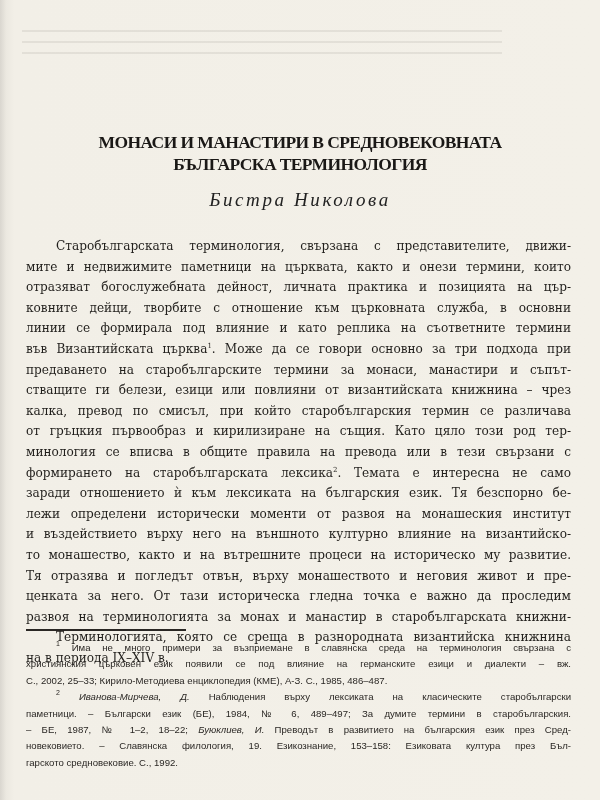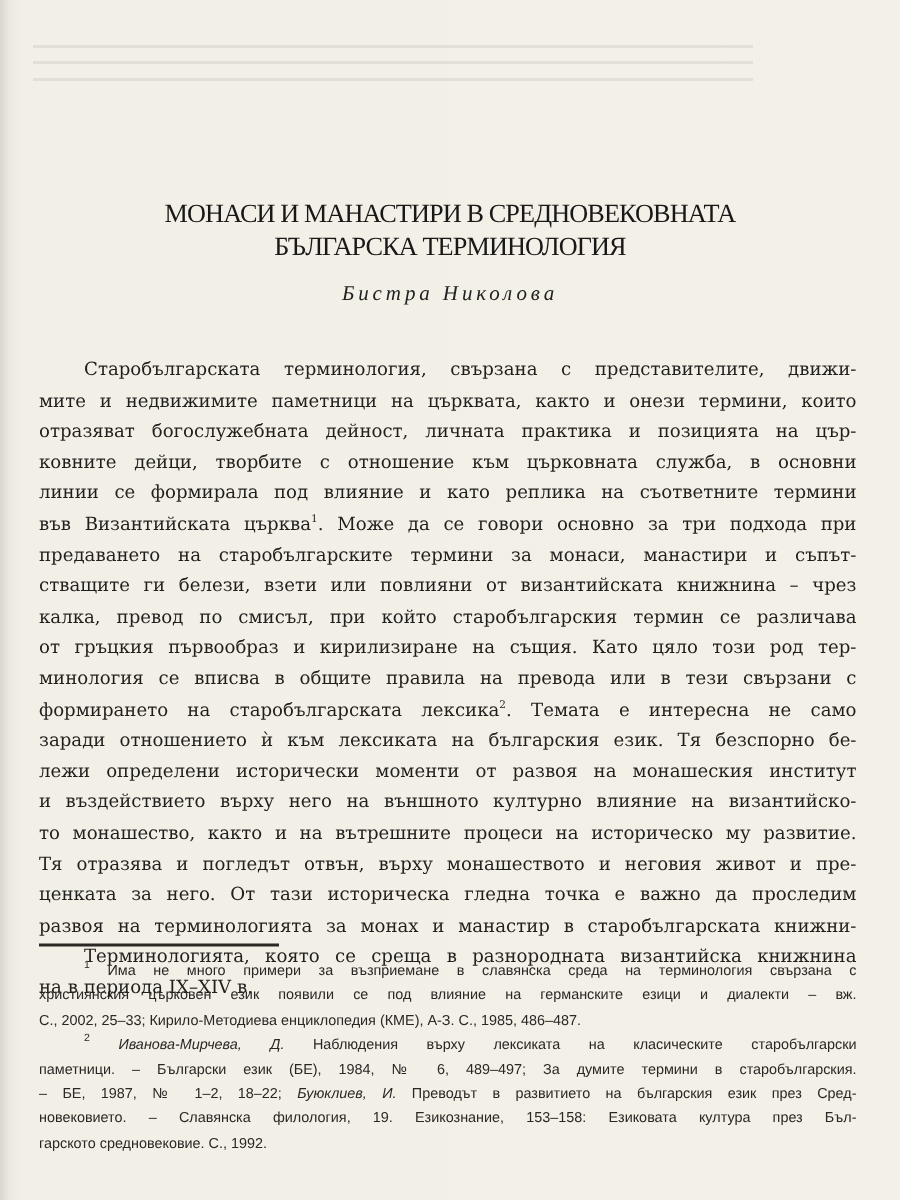--- a/index.html
+++ b/index.html
@@ -28,35 +28,35 @@
       background:
         repeating-linear-gradient(180deg, #6f6a62 0px, #6f6a62 2px, transparent 2px, transparent 11px);
     }
     .title {
       position: absolute;
       left: 60px;
       top: 131px;
       width: 480px;
       text-align: center;
       font-family: "Liberation Serif", serif;
-      font-weight: normal;
+      font-weight: bold;
       font-size: 17.5px;
       line-height: 22px;
       letter-spacing: -0.6px;
       color: #1a1816;
     }
     .author {
       position: absolute;
       left: 60px;
       top: 189px;
       width: 480px;
       text-align: center;
       font-family: "Liberation Serif", serif;
       font-style: italic;
-      font-size: 14px;
+      font-size: 19px;
       letter-spacing: 2.6px;
       color: #222;
     }
     .body {
       position: absolute;
       left: 26px;
       top: 236px;
       width: 545px;
       font-family: "DejaVu Serif", serif;
       font-size: 12.1px;
@@ -109,21 +109,21 @@
   <div class="author">Бистра Николова</div>
 
   <div class="body">
     <span class="line indent">Старобългарската терминология, свързана с представителите, движи-</span>
     <span class="line">мите и недвижимите паметници на църквата, както и онези термини, които</span>
     <span class="line">отразяват богослужебната дейност, личната практика и позицията на цър-</span>
     <span class="line">ковните дейци, творбите с отношение към църковната служба, в основни</span>
     <span class="line">линии се формирала под влияние и като реплика на съответните термини</span>
     <span class="line"><span>във Византийската църква</span><sup>1</sup><span>. Може да се говори основно за три подхода при</span></span>
     <span class="line">предаването на старобългарските термини за монаси, манастири и съпът-</span>
-    <span class="line">стващите ги белези, взети или повлияни от византийската книжнина – чрез</span>
+    <span class="line">стващите ги белези, езици или повлияни от византийската книжнина – чрез</span>
     <span class="line">калка, превод по смисъл, при който старобългарския термин се различава</span>
     <span class="line">от гръцкия първообраз и кирилизиране на същия. Като цяло този род тер-</span>
     <span class="line">минология се вписва в общите правила на превода или в тези свързани с</span>
     <span class="line"><span>формирането на старобългарската лексика</span><sup>2</sup><span>. Темата е интересна не само</span></span>
     <span class="line">заради отношението ѝ към лексиката на българския език. Тя безспорно бе-</span>
     <span class="line">лежи определени исторически моменти от развоя на монашеския институт</span>
     <span class="line">и въздействието върху него на външното културно влияние на византийско-</span>
     <span class="line">то монашество, както и на вътрешните процеси на историческо му развитие.</span>
     <span class="line">Тя отразява и погледът отвън, върху монашеството и неговия живот и пре-</span>
     <span class="line">ценката за него. От тази историческа гледна точка е важно да проследим</span>

